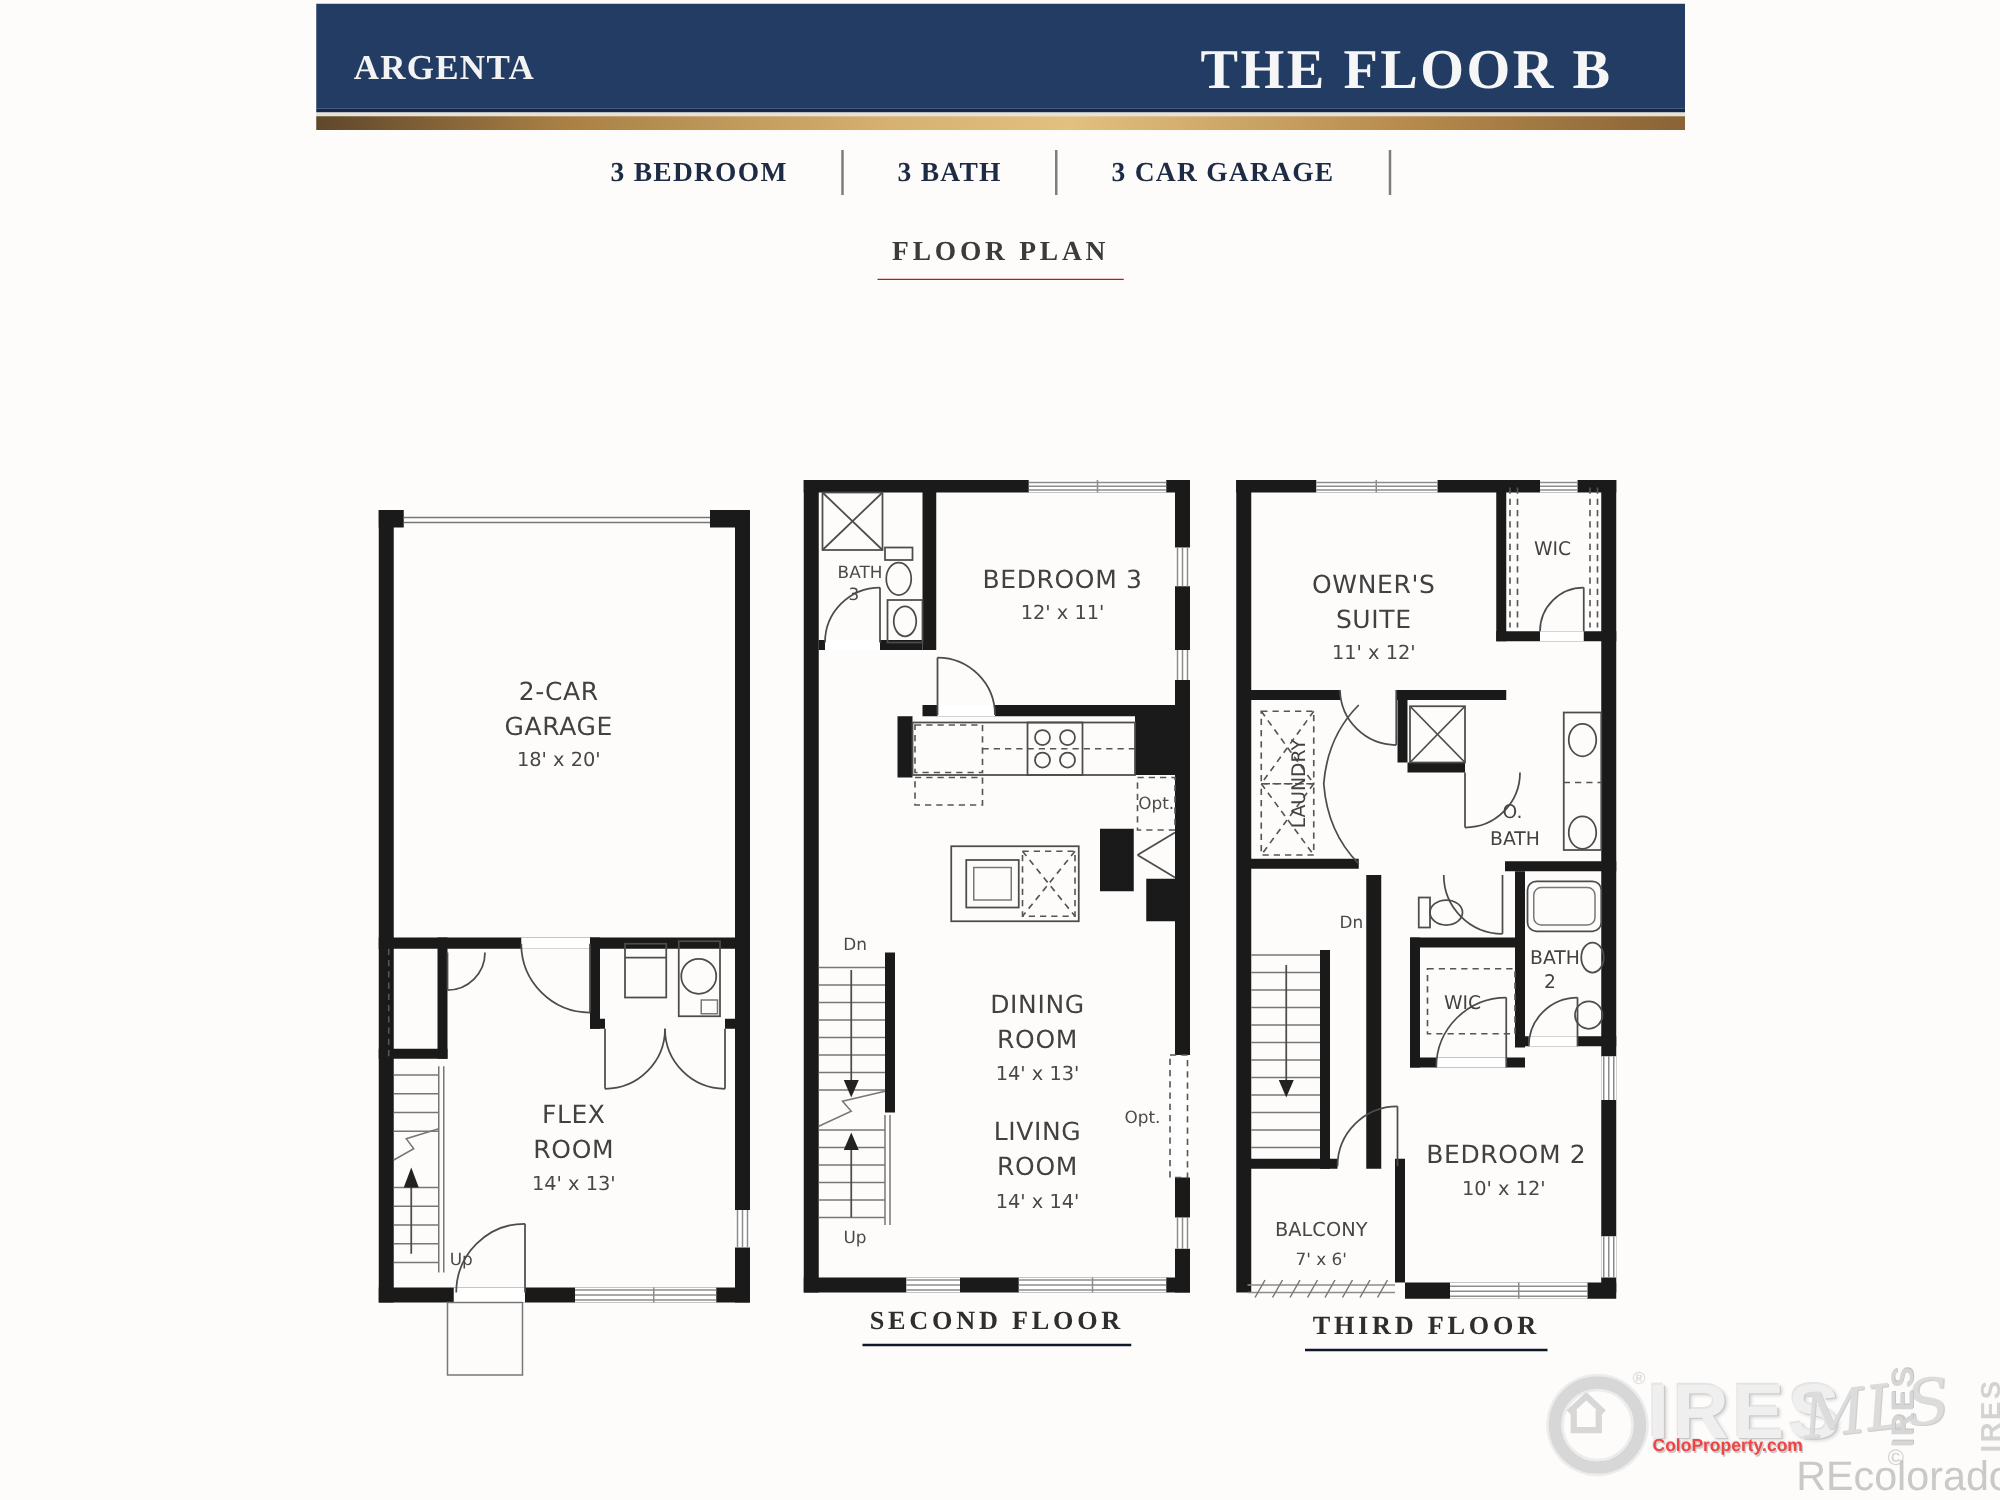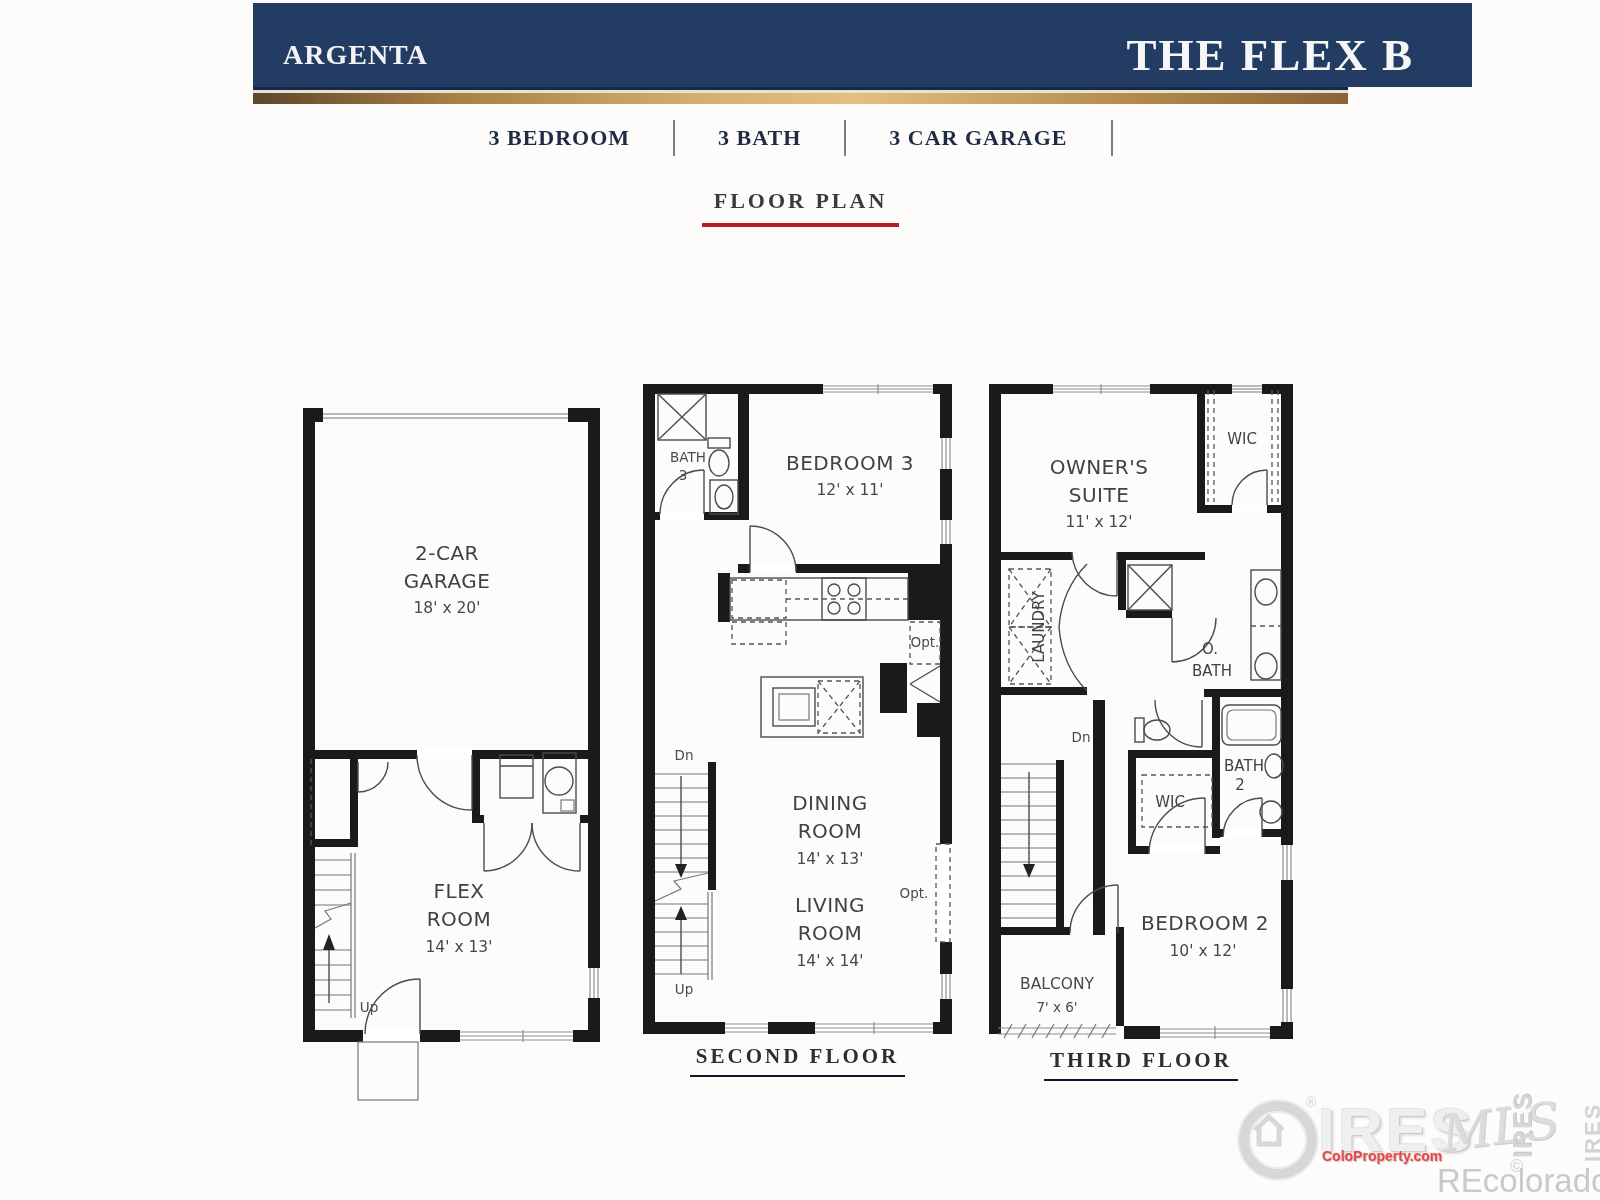--- a/index.html
+++ b/index.html
@@ -1,35 +1,35 @@
 <!DOCTYPE html>
 <html><head>
 <meta charset="utf-8">
 <style>
   html,body{margin:0;padding:0;background:#fff;}
   #page{position:relative;width:1600px;height:1200px;background:#fdfcfb;overflow:hidden;
         font-family:"Liberation Sans",sans-serif;}
   
-  .band{position:absolute;left:253px;top:3px;width:1219px;height:84px;background:#223c64;}
+  .band{position:absolute;left:253px;top:3px;width:1095px;height:84px;background:#223c64;}
   .brand{position:absolute;left:30px;bottom:16px;color:#f3f3f3;
          font-family:"Liberation Serif",serif;font-weight:bold;font-size:28px;letter-spacing:1px;}
   .planname{position:absolute;right:58px;bottom:6px;color:#f6f6f6;
          font-family:"Liberation Serif",serif;font-weight:bold;font-size:45px;letter-spacing:2px;}
   .stripe-dark{position:absolute;left:253px;top:87px;width:1095px;height:3px;background:#16284a;}
   .stripe-lite{position:absolute;left:253px;top:90px;width:1095px;height:3px;background:#e7e2d6;}
   .stripe-gold{position:absolute;left:253px;top:93px;width:1095px;height:11px;
          background:linear-gradient(90deg,#5f472a,#a97f44 18%,#d6b172 42%,#e2c07f 55%,#b68a4c 80%,#8a6336);}
   
   .specs{position:absolute;left:253px;top:116px;width:1095px;height:44px;display:flex;
          align-items:center;justify-content:center;gap:43px;}
   .spec{font-family:"Liberation Serif",serif;font-weight:bold;font-size:22px;color:#1e2b45;letter-spacing:1px;}
   .sep{width:2px;height:36px;background:#7d7d7d;}
   .fp-title-wrap{position:absolute;left:253px;top:188px;width:1095px;text-align:center;}
   .fp-title{display:inline-block;font-family:"Liberation Serif",serif;font-weight:bold;font-size:22px;
-         color:#3b3b3b;letter-spacing:3px;border-bottom:4px solid #b91c1c;padding:0 12px 9px;}
+         color:#3b3b3b;letter-spacing:3px;border-bottom:1px solid #b91c1c;padding:0 12px 9px;}
   
   .plan{position:absolute;}
   .floor-label-wrap{position:absolute;text-align:center;}
   .floor-label{display:inline-block;font-family:"Liberation Serif",serif;font-weight:bold;font-size:21px;
          color:#2e2e2e;letter-spacing:3px;border-bottom:2px solid #0f172a;padding:0 6px 6px;}
   
   .w{fill:#1a1a1a;}
   .gap{fill:#ffffff;}
   .s{stroke:#4c4c4c;stroke-width:1.4;fill:none;}
   .s2{stroke:#777;stroke-width:1.2;fill:none;}
@@ -56,21 +56,21 @@
          transform:rotate(-90deg);transform-origin:left top;letter-spacing:2px;}
   .wm-reg{position:absolute;left:1306px;top:1094px;font-size:14px;color:#dcdcdc;font-weight:bold;}
 </style>
 </head>
 <body>
 
 <div id="page">
 
   <div class="band">
     <span class="brand">ARGENTA</span>
-    <span class="planname">THE FLEX B</span>
+    <span class="planname">THE FLOOR B</span>
   </div>
   <div class="stripe-dark"></div>
   <div class="stripe-lite"></div>
   <div class="stripe-gold"></div>
 
   <div class="specs">
     <span class="spec">3 BEDROOM</span>
     <span class="sep"></span>
     <span class="spec">3 BATH</span>
     <span class="sep"></span>

